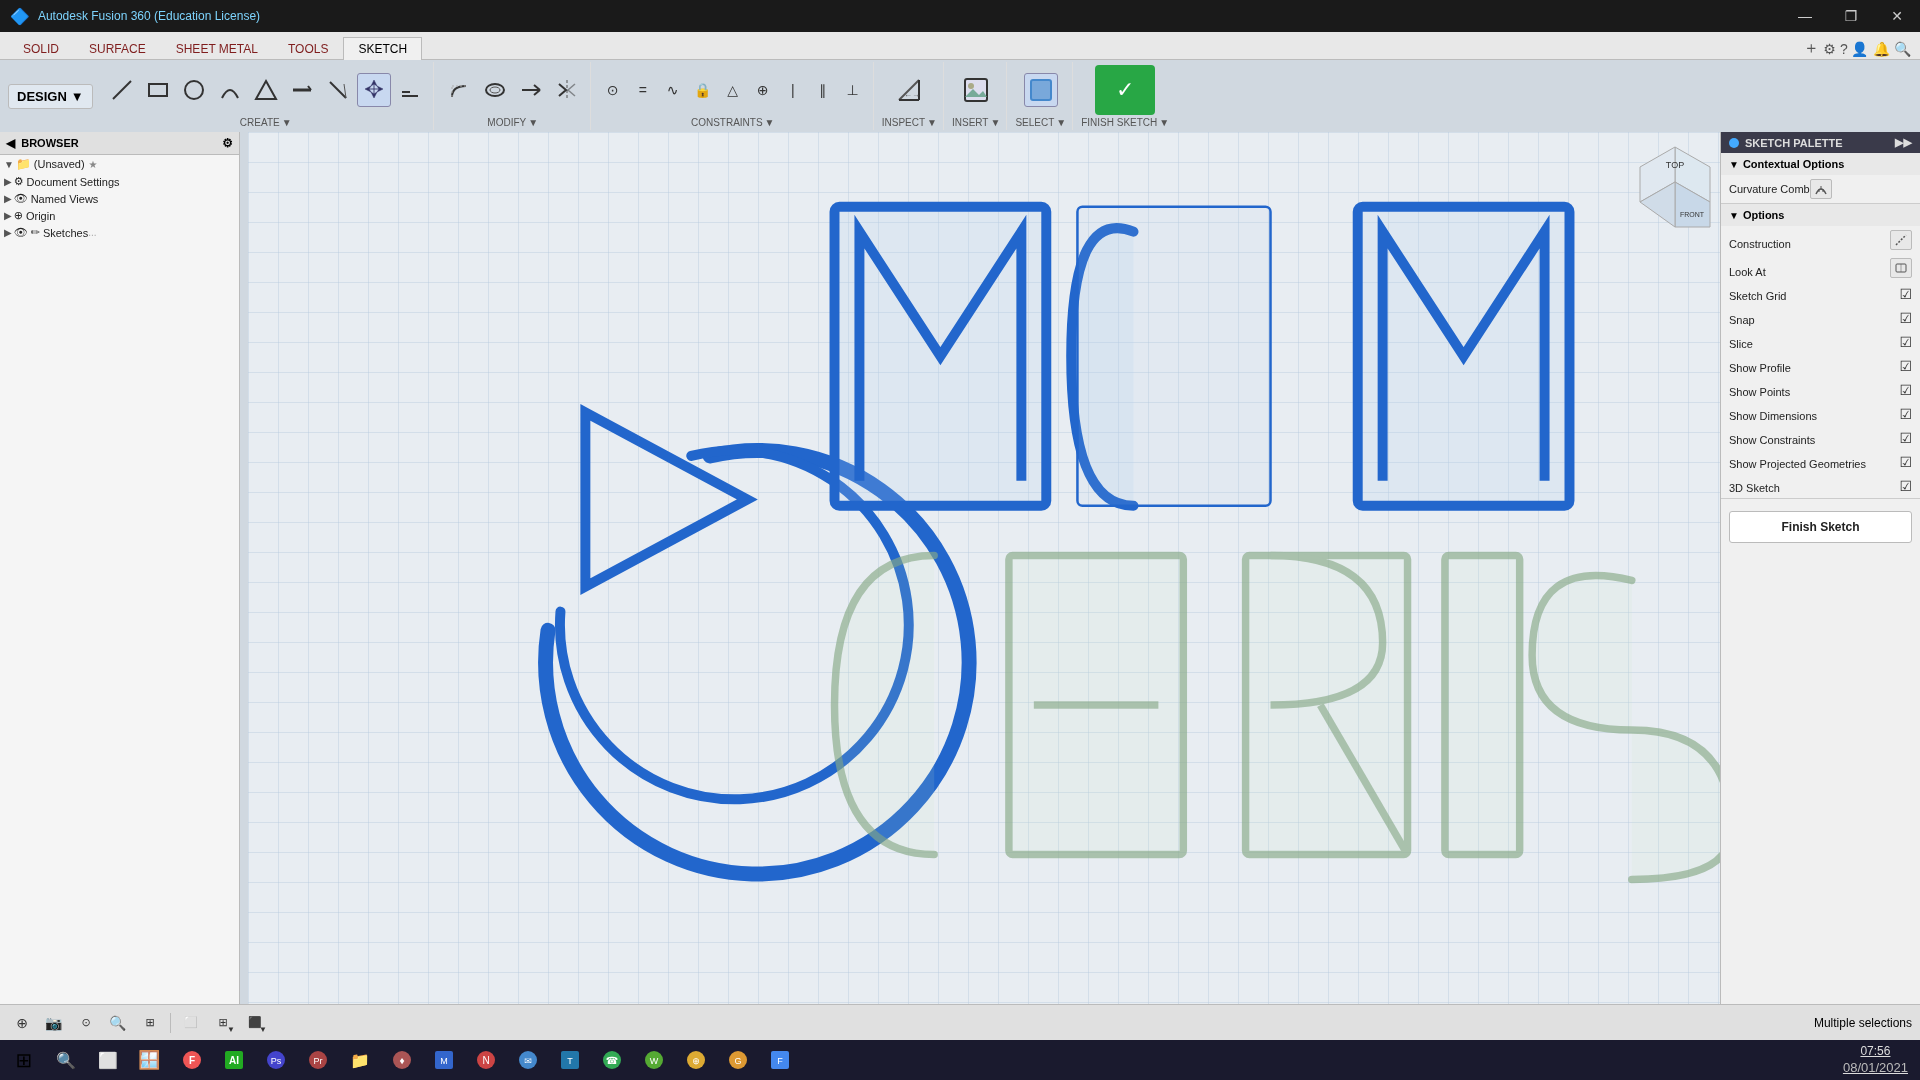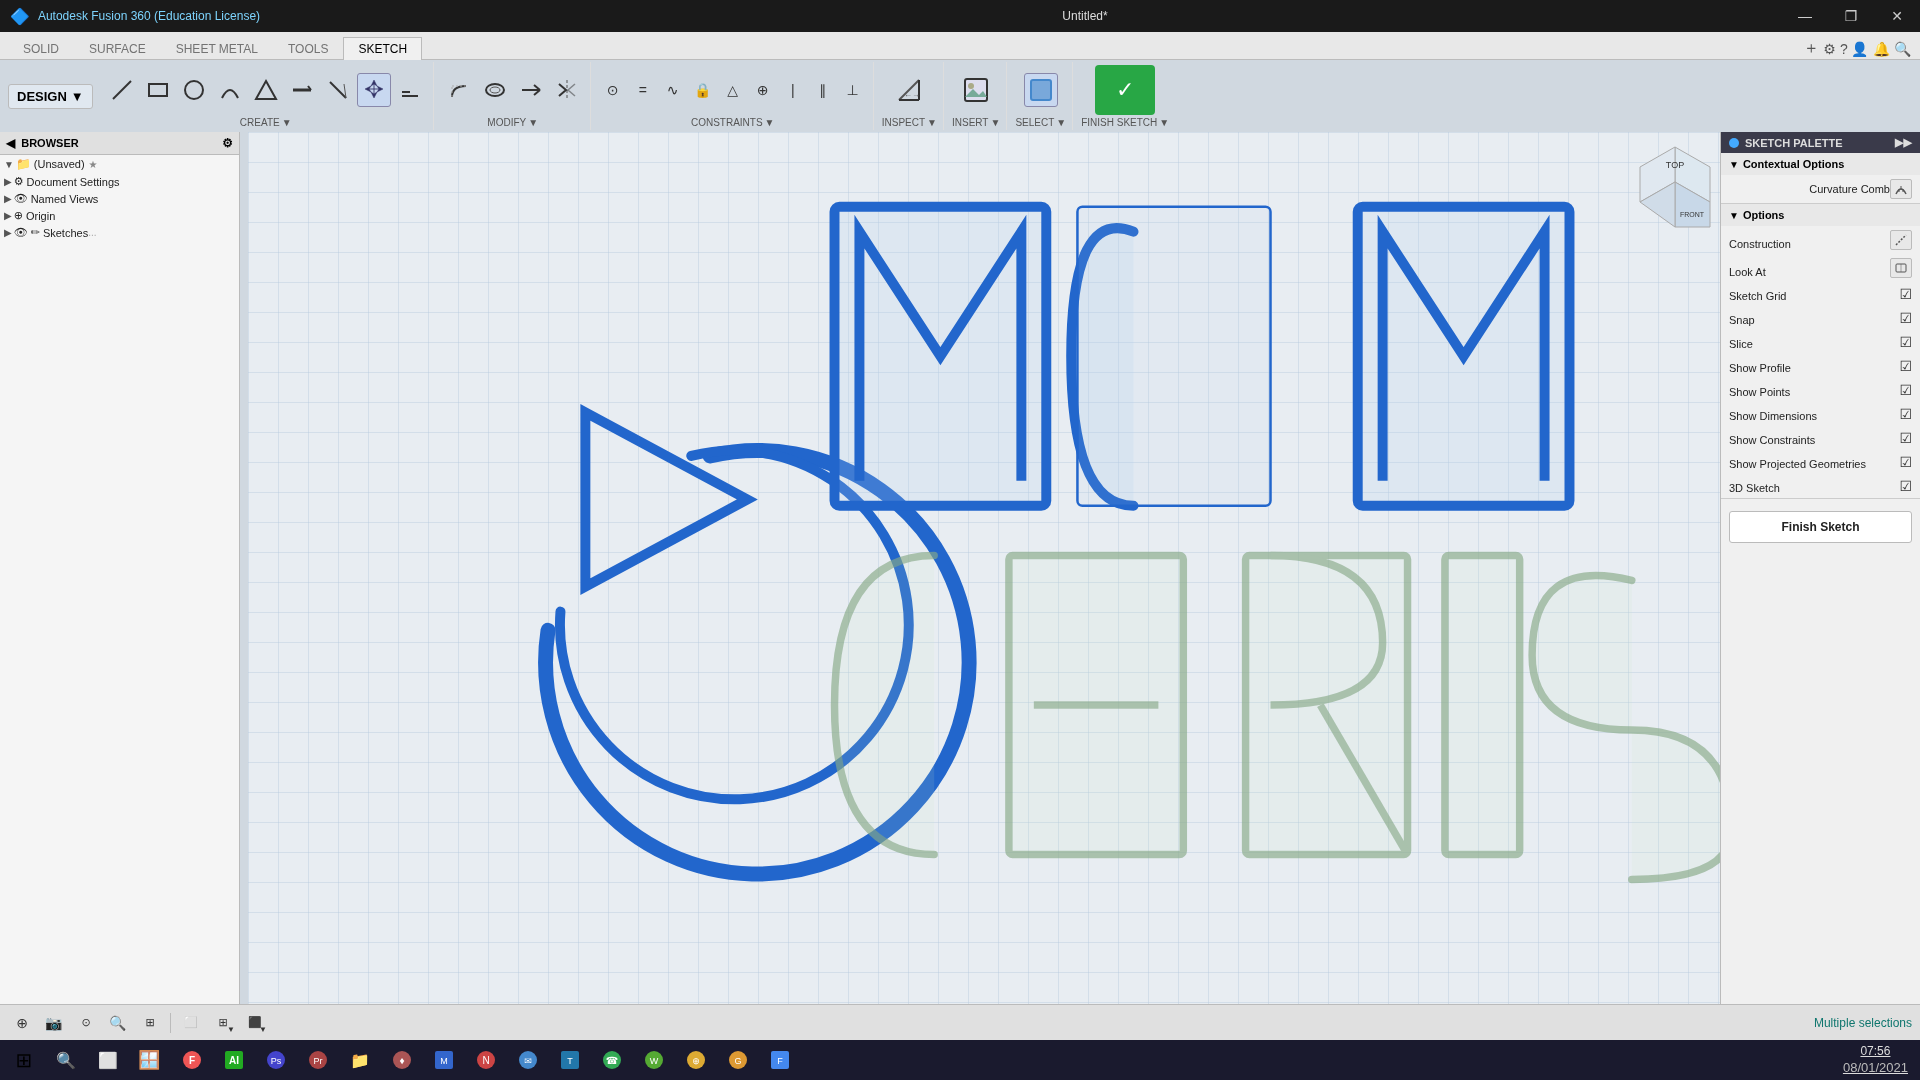--- a/index.html
+++ b/index.html
@@ -24,21 +24,21 @@
       background: #e8e8e8;
       height: 28px;
       align-items: flex-end;
       padding-left: 8px;
       border-bottom: 1px solid #bbb;
     }
     .ribbon-tab {
       padding: 4px 14px;
       font-size: 12px;
       cursor: pointer;
-      color: #737373;
+      color: #7f1d1d;
       border: 1px solid transparent;
       border-bottom: none;
       margin-bottom: -1px;
       background: transparent;
     }
     .ribbon-tab.active {
       background: #f0f0f0;
       border-color: #bbb;
       color: #000;
     }
@@ -242,21 +242,21 @@
       display: flex; align-items: center; justify-content: center;
       border: 1px solid transparent;
       border-radius: 3px;
       cursor: pointer;
       font-size: 14px;
       color: #333;
       background: transparent;
     }
     .bt-separator { width: 1px; height: 20px; background: #bbb; margin: 0 2px; }
     .bt-spacer { flex: 1; }
-    .status-text { font-size: 12px; color: #0f766e; margin-left: 8px; }
+    .status-text { font-size: 12px; color: #000000; margin-left: 8px; }
 
     
     #statusbar {
       height: 30px;
       background: #2a2a3a;
       display: flex;
       align-items: center;
       padding: 0 10px;
       gap: 6px;
     }
@@ -297,39 +297,38 @@
       padding-right: 8px;
       text-decoration: underline;
     }
 
     .curvature-row {
       display: flex;
       align-items: center;
       padding: 4px 8px;
       font-size: 11px;
       color: #222;
-      justify-content: flex-end;
+      justify-content: flex-start;
     }
     .icon-btn-small {
       width: 22px; height: 20px;
       border: 1px solid #bbb;
       background: #e8e8e8;
       border-radius: 2px;
       display: flex; align-items: center; justify-content: center;
       font-size: 11px;
       cursor: pointer;
     }
   </style>
 </head>
 <body>
 
 <div id="titlebar">
   <span style="margin-right:8px; font-size:16px;">🔷</span>
   <span style="font-size:12px; color:#7dd3fc;">Autodesk Fusion 360 (Education License)</span>
-  <span class="title" style="color:#ddd;">Untitled*</span>
   <div class="win-controls">
     <span>—</span>
     <span>❐</span>
     <span class="close">✕</span>
   </div>
 </div>
 
 <div id="ribbon-tabs">
   <div class="ribbon-tab">SOLID</div>
   <div class="ribbon-tab">SURFACE</div>

